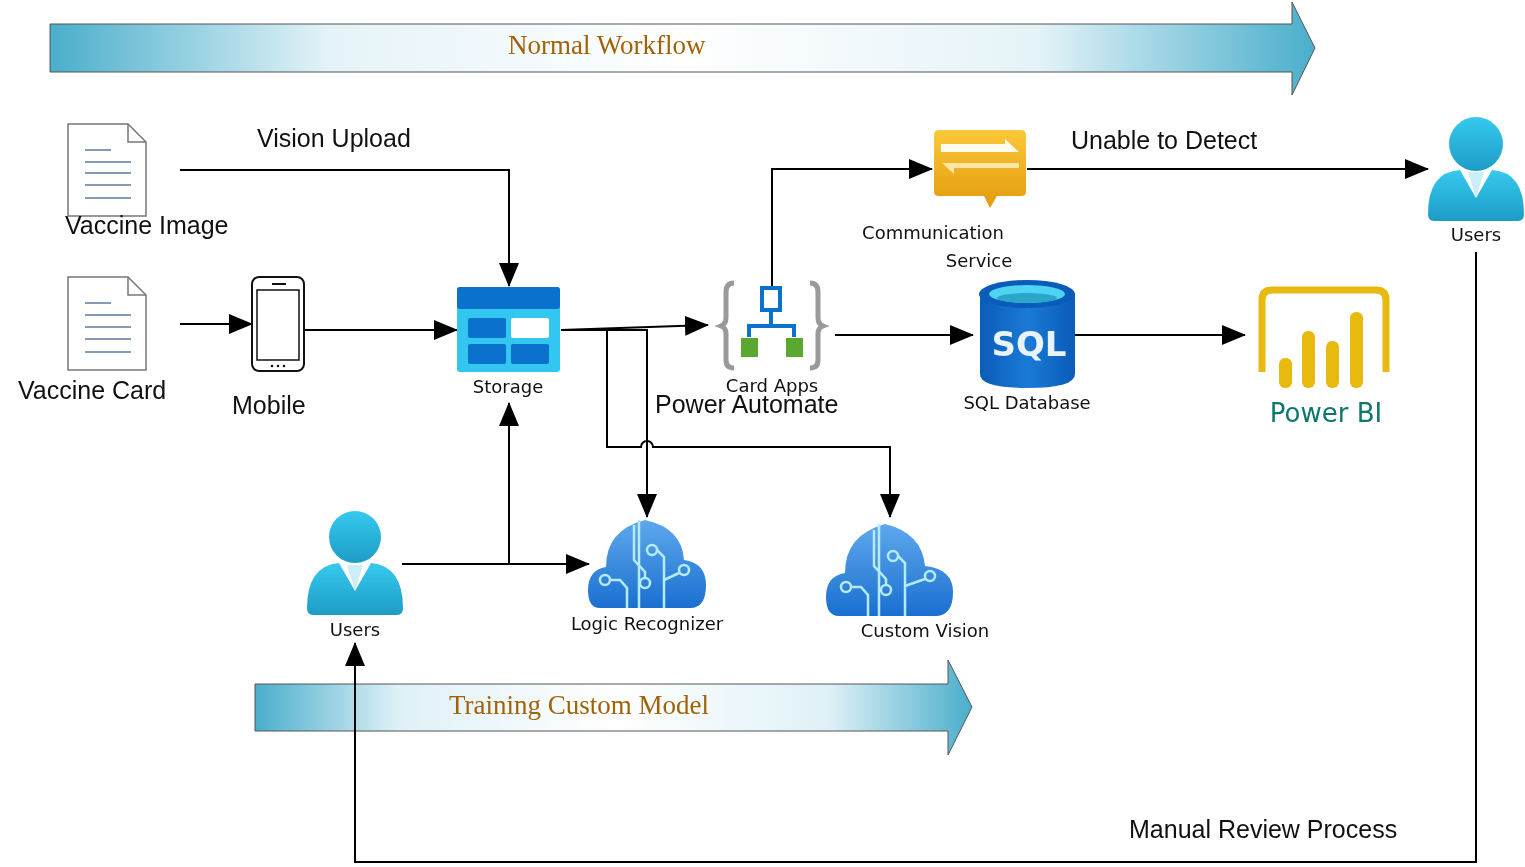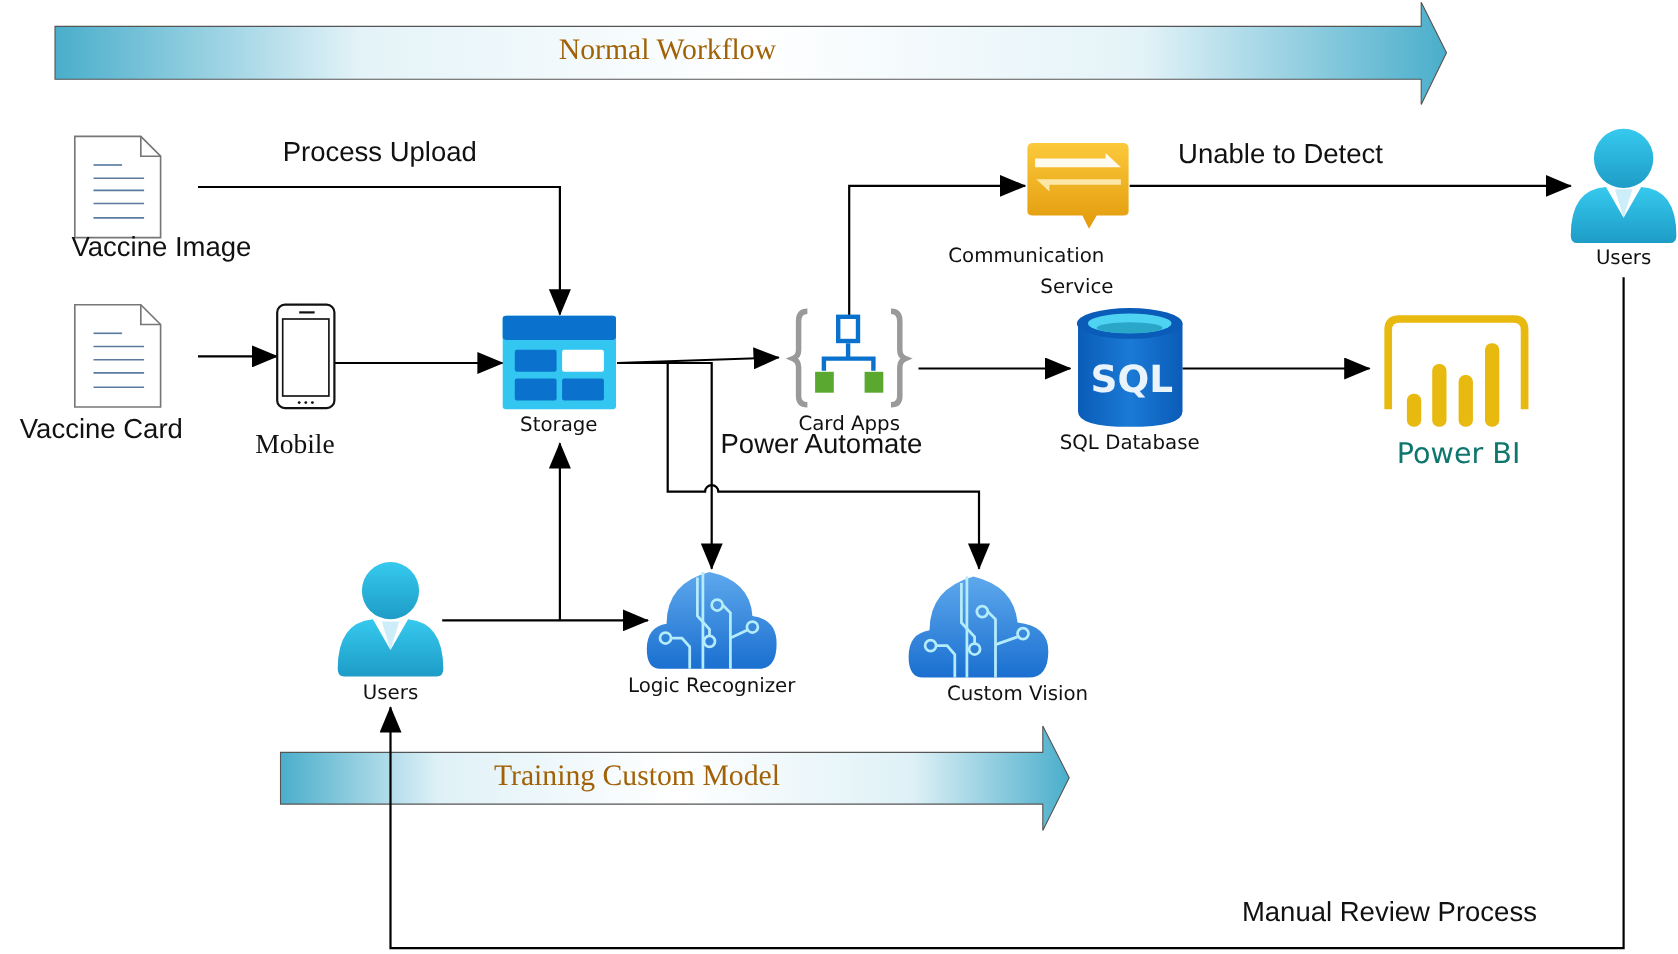--- a/index.html
+++ b/index.html
@@ -203,27 +203,27 @@
       <path d="M925,579 L905,586"></path>
       <circle cx="846" cy="587" r="5"></circle>
       <path d="M851,587 L861,587 L868,595 L868,616"></path>
     </g>
   </g>
 </svg>
 
 <div class="banner-text" style="left:508px; top:30px;">Normal Workflow</div>
 <div class="banner-text" style="left:449px; top:690px;">Training Custom Model</div>
 
-<div class="lbl lbl-lg" style="left:257px; top:124px;">Process Upload</div>
+<div class="lbl lbl-lg" style="left:257px; top:124px;">Vision Upload</div>
 <div class="lbl lbl-lg" style="left:1071px; top:126px;">Unable to Detect</div>
 <div class="lbl lbl-lg" style="left:1129px; top:815px;">Manual Review Process</div>
 
 <div class="lbl lbl-lg" style="left:21px; top:211px;margin-left:44px;">Vaccine Image</div>
 <div class="lbl lbl-lg" style="left:18px; top:376px;">Vaccine Card</div>
-<div class="lbl lbl-lg" style="left:232px; top:391px;font-family:Liberation Serif, serif;">Mobile</div>
+<div class="lbl lbl-lg" style="left:232px; top:391px;">Mobile</div>
 <div class="lbl lbl-sm center" style="left:508px; top:376px;text-align:center;">Storage</div>
 <div class="lbl lbl-sm center" style="left:772px; top:375px;">Card Apps</div>
 <div class="lbl lbl-lg" style="left:655px; top:390px;">Power Automate</div>
 <div class="lbl lbl-sm center" style="left:933px; top:222px;">Communication</div>
 <div class="lbl lbl-sm center" style="left:979px; top:250px;">Service</div>
 <div class="lbl lbl-sm center" style="left:1027px; top:392px;">SQL Database</div>
 <div class="lbl center" style="left:1326px; top:398px; font-size:26px; color:#0f766e; font-family:'DejaVu Sans', sans-serif;">Power BI</div>
 <div class="lbl lbl-sm center" style="left:1476px; top:224px;">Users</div>
 <div class="lbl lbl-sm center" style="left:355px; top:619px;">Users</div>
 <div class="lbl lbl-sm center" style="left:647px; top:613px;">Logic Recognizer</div>

